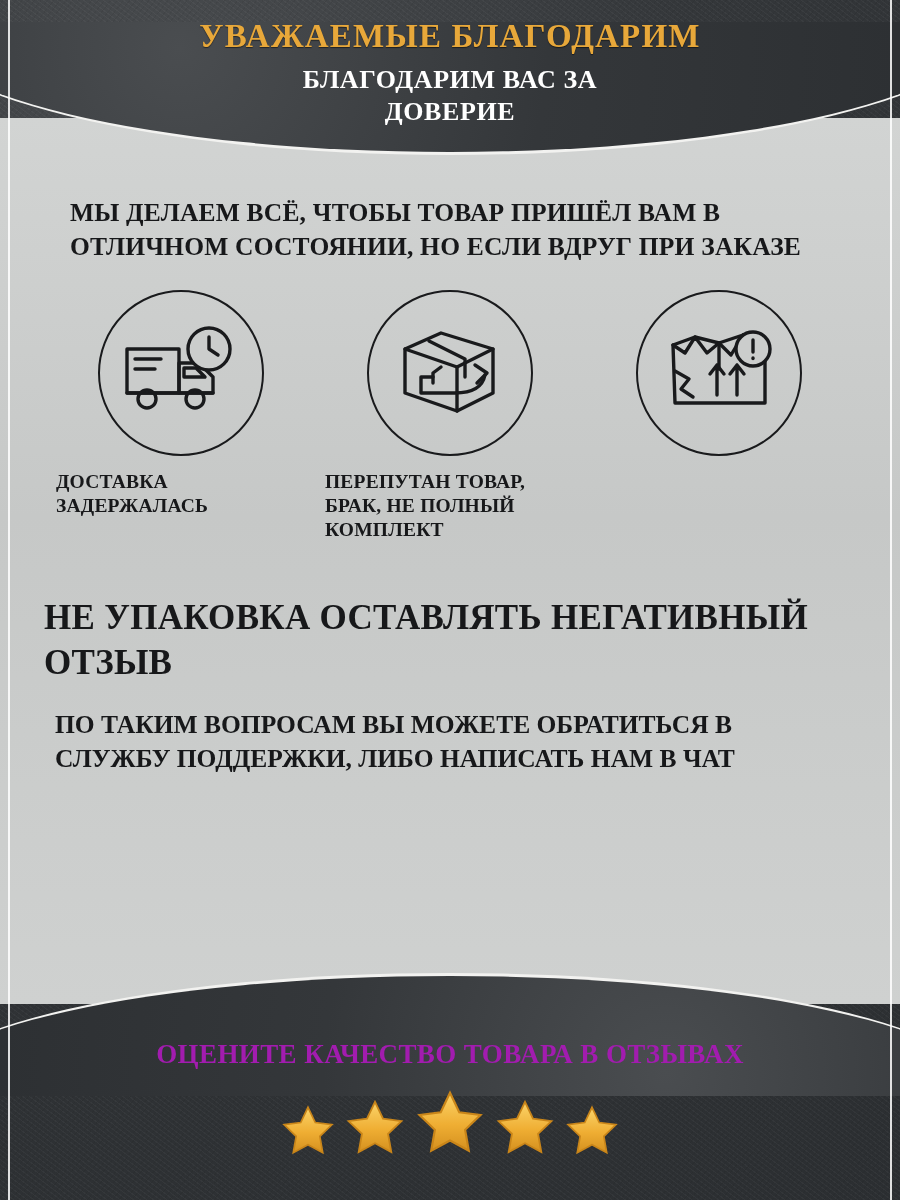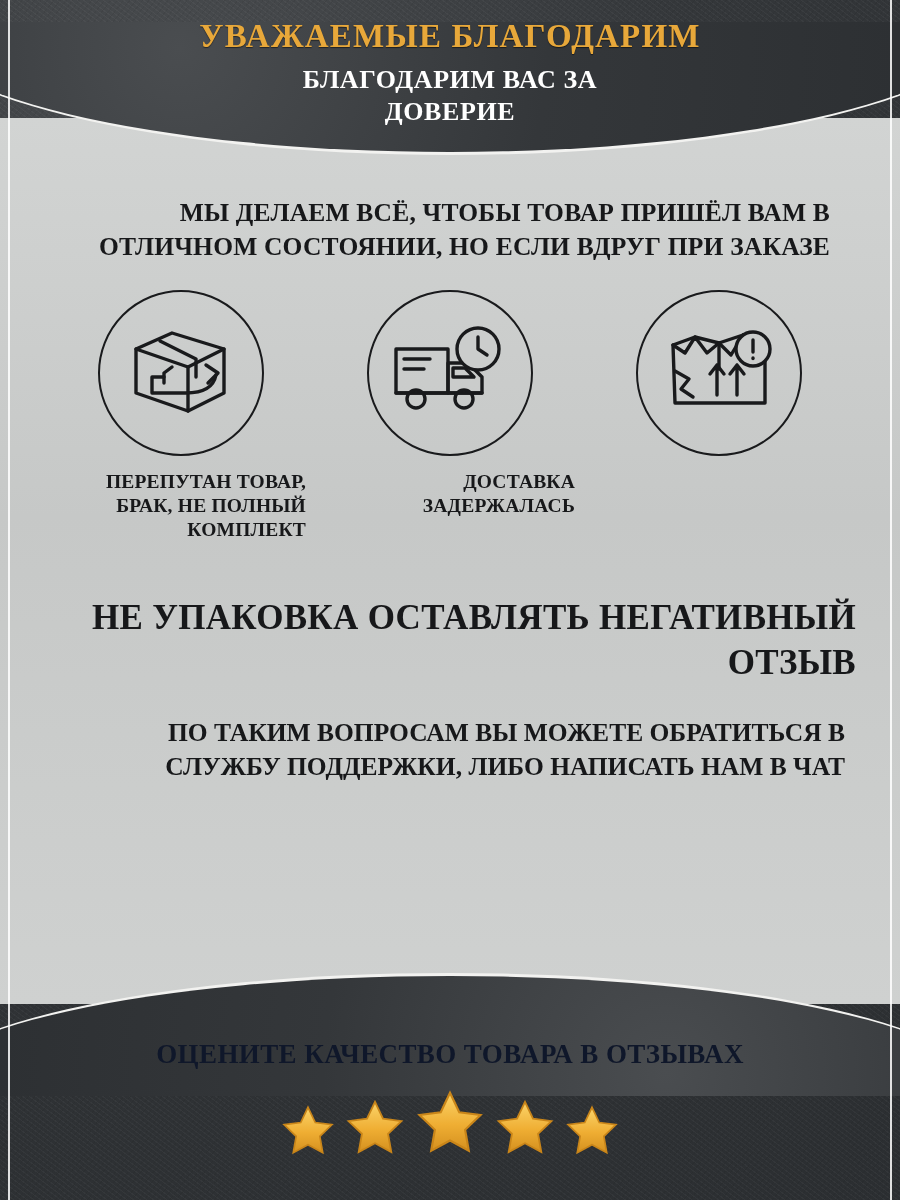--- a/index.html
+++ b/index.html
@@ -99,21 +99,21 @@
     margin-right: auto;
   }
 
   
   .content {
     position: absolute;
     top: 118px; bottom: 196px;
     left: 0; right: 0;
     z-index: 4;
     padding: 78px 44px 0 44px;
-    text-align: right;
+    text-align: left;
     color: #17181a;
   }
   .lead {
     font-size: 25.5px;
     font-weight: bold;
     line-height: 1.33;
     letter-spacing: .2px;
     max-width: 760px;
     margin: 0 auto;
   }
@@ -147,41 +147,41 @@
   }
 
   .big-title {
     margin-top: 54px;
     font-size: 35px;
     font-weight: bold;
     line-height: 1.28;
     letter-spacing: .3px;
   }
   .note {
-    margin-top: 30px;
+    margin-top: 22px;
     font-size: 25.5px;
     font-weight: bold;
     line-height: 1.33;
     max-width: 790px;
     margin-left: auto; margin-right: auto;
   }
 
   
   .footer {
     position: absolute;
     left: 0; right: 0; bottom: 0;
     height: 196px;
     z-index: 6;
     text-align: center;
     padding-top: 34px;
   }
   .footer-title {
     font-size: 27px;
     font-weight: bold;
-    color: #0f172a;
+    color: #a21caf;
     line-height: 1.25;
     letter-spacing: .4px;
   }
   .stars {
     margin-top: 14px;
     display: flex;
     justify-content: center;
     align-items: flex-end;
     gap: 6px;
   }
@@ -205,61 +205,61 @@
 
 <div class="content">
 
   <div class="lead">МЫ ДЕЛАЕМ ВСЁ, ЧТОБЫ ТОВАР ПРИШЁЛ ВАМ В ОТЛИЧНОМ СОСТОЯНИИ, НО ЕСЛИ ВДРУГ ПРИ ЗАКАЗЕ</div>
 
   <div class="icons-row">
 
     <div class="icon-block">
       <div class="icon-circle">
         <span>
+          <svg width="120" height="96" viewBox="0 0 120 96" fill="none" stroke="#191a1c" stroke-width="3.4" stroke-linejoin="round" stroke-linecap="round">
+
+            <path d="M6 26 H58 V70 H6 Z"></path>
+
+            <path d="M58 40 H78 L92 54 V70 H58 Z"></path>
+
+            <path d="M63 45 H75 L84 54 H63 Z"></path>
+
+            <path d="M6 70 H92"></path>
+
+            <circle cx="26" cy="76" r="9"></circle>
+            <circle cx="74" cy="76" r="9"></circle>
+
+            <path d="M14 36 H40 M14 46 H34"></path>
+
+            <circle cx="88" cy="26" r="21" fill="#cbcdcc"></circle>
+            <path d="M88 14 V26 L97 32"></path>
+          </svg>
+        </span>
+      </div>
+      <div class="icon-caption">ДОСТАВКА ЗАДЕРЖАЛАСЬ</div>
+    </div>
+
+    <div class="icon-block">
+      <div class="icon-circle">
+        <span>
           <svg width="122" height="104" viewBox="0 0 122 104" fill="none" stroke="#191a1c" stroke-width="3.4" stroke-linejoin="round" stroke-linecap="round">
 
             <path d="M16 30 L52 14 L104 30 L68 48 Z"></path>
             <path d="M16 30 V74 L68 92 V48"></path>
             <path d="M104 30 V74 L68 92"></path>
 
             <path d="M40 22 L76 40 L76 58"></path>
 
             <path d="M44 58 H32 V74 H66 C86 74 94 66 96 56"></path>
             <path d="M86 46 L98 54 L88 64"></path>
             <path d="M52 48 L44 54 L44 64"></path>
           </svg>
         </span>
       </div>
       <div class="icon-caption">ПЕРЕПУТАН ТОВАР, БРАК, НЕ ПОЛНЫЙ КОМПЛЕКТ</div>
-    </div>
-
-    <div class="icon-block">
-      <div class="icon-circle">
-        <span>
-          <svg width="120" height="96" viewBox="0 0 120 96" fill="none" stroke="#191a1c" stroke-width="3.4" stroke-linejoin="round" stroke-linecap="round">
-
-            <path d="M6 26 H58 V70 H6 Z"></path>
-
-            <path d="M58 40 H78 L92 54 V70 H58 Z"></path>
-
-            <path d="M63 45 H75 L84 54 H63 Z"></path>
-
-            <path d="M6 70 H92"></path>
-
-            <circle cx="26" cy="76" r="9"></circle>
-            <circle cx="74" cy="76" r="9"></circle>
-
-            <path d="M14 36 H40 M14 46 H34"></path>
-
-            <circle cx="88" cy="26" r="21" fill="#cbcdcc"></circle>
-            <path d="M88 14 V26 L97 32"></path>
-          </svg>
-        </span>
-      </div>
-      <div class="icon-caption">ДОСТАВКА ЗАДЕРЖАЛАСЬ</div>
     </div>
 
     <div class="icon-block">
       <div class="icon-circle">
         <span>
           <svg width="116" height="104" viewBox="0 0 116 104" fill="none" stroke="#191a1c" stroke-width="3.4" stroke-linejoin="round" stroke-linecap="round">
 
             <path d="M12 26 L34 18 L58 24 L82 16 L104 24 V84 H14 Z"></path>
 
             <path d="M12 26 L24 34 L34 18 L46 34 L58 24 L70 36 L82 16 L94 32 L104 24"></path>

